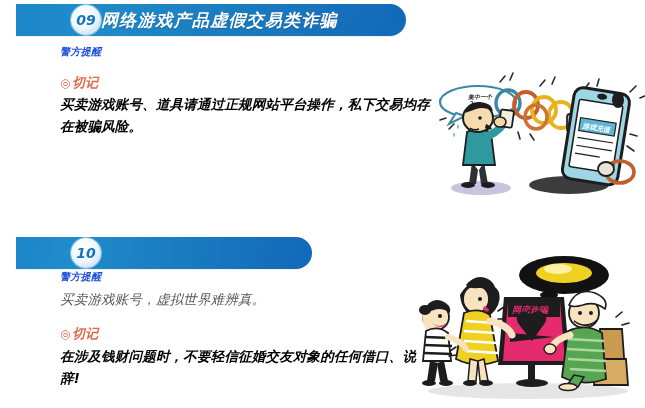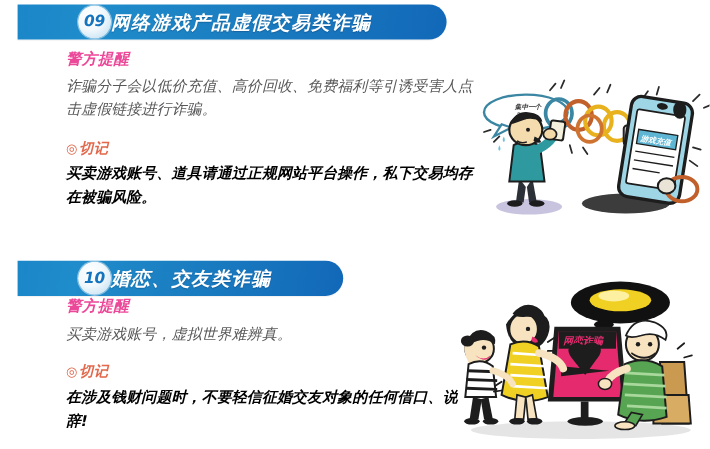--- a/index.html
+++ b/index.html
@@ -81,23 +81,23 @@
   
   .textblock {
     position: absolute;
     left: 44px;
     width: 372px;
   }
   #text-09 { top: 46px; }
   #text-10 { top: 38px; }
 
   .subhead {
-    font-size: 14px;
-    font-weight: bold;
-    color: #ec4899;
+    font-size: 10px;
+    font-weight: bold;
+    color: #1d4ed8;
     line-height: 1.25;
     margin: 0 0 5px 0;
     letter-spacing: 0.4px;
   }
   .body-para {
     font-size: 13.5px;
     color: #58585a;
     line-height: 1.62;
     margin: 0;
     letter-spacing: 0.2px;
@@ -144,21 +144,20 @@
 
     <div class="banner" id="banner-09">
       <div class="banner-badge">
         <span class="banner-badge-num">09</span>
       </div>
       <div class="banner-title">网络游戏产品虚假交易类诈骗</div>
     </div>
 
     <div class="textblock" id="text-09">
       <p class="subhead">警方提醒</p>
-      <p class="body-para">诈骗分子会以低价充值、高价回收、免费福利等引诱受害人点击虚假链接进行诈骗。</p>
       <div class="warn-head">
         <span class="warn-mark">◎</span>
           <span>切记</span>
       </div>
       <p class="warn-para">买卖游戏账号、道具请通过正规网站平台操作，私下交易均存在被骗风险。</p>
     </div>
 
     <div class="illus" id="illus-09">
       <svg width="225" height="128" viewBox="0 0 225 128" xmlns="http://www.w3.org/2000/svg">
 
@@ -240,21 +239,20 @@
       </svg>
     </div>
   </div>
 
   <div class="section" id="section-10">
 
     <div class="banner" id="banner-10">
       <div class="banner-badge">
         <span class="banner-badge-num">10</span>
       </div>
-      <div class="banner-title">婚恋、交友类诈骗</div>
     </div>
 
     <div class="textblock" id="text-10">
       <p class="subhead">警方提醒</p>
       <p class="body-para">买卖游戏账号，虚拟世界难辨真。</p>
       <div class="warn-head">
         <span class="warn-mark">◎</span>
           <span>切记</span>
       </div>
       <p class="warn-para">在涉及钱财问题时，不要轻信征婚交友对象的任何借口、说辞!</p>

